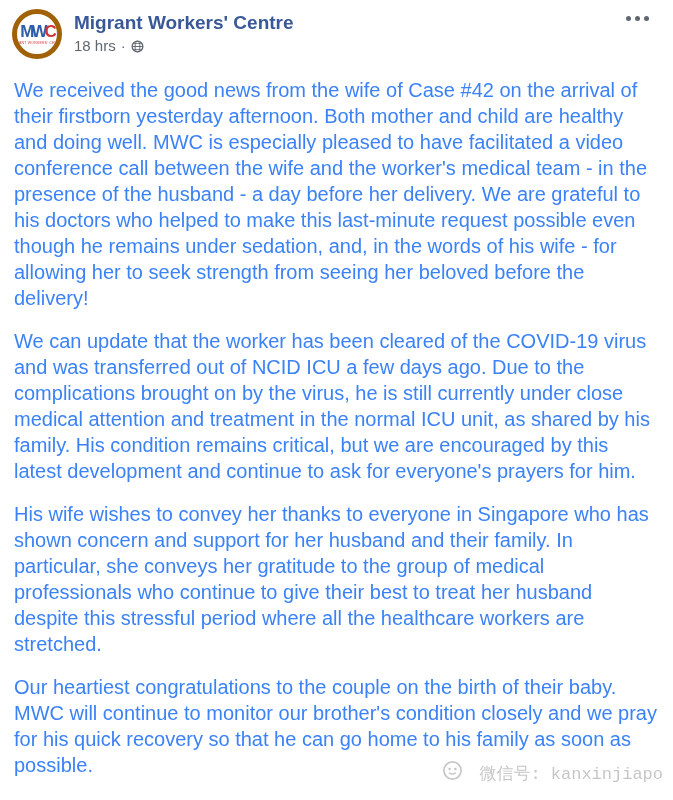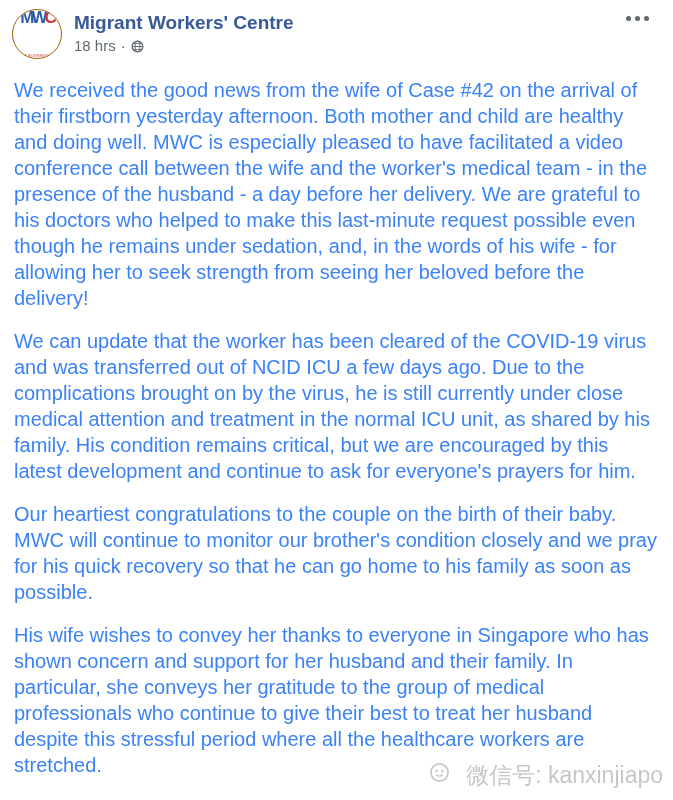--- a/index.html
+++ b/index.html
@@ -16,26 +16,26 @@
   .post-header {
     display: flex;
     align-items: flex-start;
     padding: 9px 12px 0 12px;
     position: relative;
   }
   .avatar {
     width: 50px;
     height: 50px;
     border-radius: 50%;
-    border: 1px solid #a16207;
+    border: 5px solid #a16207;
     background: #ffffff;
     display: flex;
     flex-direction: column;
     align-items: center;
-    justify-content: space-between;
+    justify-content: center;
     flex: 0 0 auto;
     cursor: pointer;
     overflow: hidden;
   }
   .logo {
     font-weight: bold;
     font-size: 17px;
     letter-spacing: -3px;
     line-height: 16px;
     font-family: "Liberation Sans", sans-serif;
@@ -99,23 +99,24 @@
   
   .watermark {
     position: absolute;
     right: 10px;
     top: 760px;
     display: flex;
     align-items: center;
     gap: 16px;
     color: #b4b4b4;
     opacity: 0.75;
-    font-size: 23px;
+    font-size: 17px;
     pointer-events: none;
     white-space: nowrap;
+    font-family: Liberation Mono, monospace;
   }
 </style>
 </head>
 <body>
 
 <div class="post">
 
   <div class="post-header">
 
     <div class="avatar">
@@ -143,22 +144,22 @@
     <div class="more-btn">
       <span class="d"></span>
       <span class="d"></span>
       <span class="d"></span>
     </div>
   </div>
 
   <div class="post-body">
     <p>We received the good news from the wife of Case #42 on the arrival of their firstborn yesterday afternoon. Both mother and child are healthy and doing well. MWC is especially pleased to have facilitated a video conference call between the wife and the worker's medical team - in the presence of the husband - a day before her delivery. We are grateful to his doctors who helped to make this last-minute request possible even though he remains under sedation, and, in the words of his wife - for allowing her to seek strength from seeing her beloved before the delivery!</p>
     <p>We can update that the worker has been cleared of the COVID-19 virus and was transferred out of NCID ICU a few days ago. Due to the complications brought on by the virus, he is still currently under close medical attention and treatment in the normal ICU unit, as shared by his family. His condition remains critical, but we are encouraged by this latest development and continue to ask for everyone's prayers for him.</p>
+    <p>His wife wishes to convey her thanks to everyone in Singapore who has shown concern and support for her husband and their family. In particular, she conveys her gratitude to the group of medical professionals who continue to give their best to treat her husband despite this stressful period where all the healthcare workers are stretched.</p>
     <p>Our heartiest congratulations to the couple on the birth of their baby. MWC will continue to monitor our brother's condition closely and we pray for his quick recovery so that he can go home to his family as soon as possible.</p>
-    <p>His wife wishes to convey her thanks to everyone in Singapore who has shown concern and support for her husband and their family. In particular, she conveys her gratitude to the group of medical professionals who continue to give their best to treat her husband despite this stressful period where all the healthcare workers are stretched.</p>
   </div>
 
   <div class="watermark">
     <span>
       <svg width="21" height="21" viewBox="0 0 22 22" aria-hidden="true">
         <circle cx="11" cy="11" r="9" fill="none" stroke="#b4b4b4" stroke-width="1.8"></circle>
         <circle cx="8" cy="9.5" r="1.3" fill="#b4b4b4"></circle>
         <circle cx="14" cy="9.5" r="1.3" fill="#b4b4b4"></circle>
         <path d="M7.5 13.5 q3.5 2.6 7 0" fill="none" stroke="#b4b4b4" stroke-width="1.4"></path>
       </svg>

